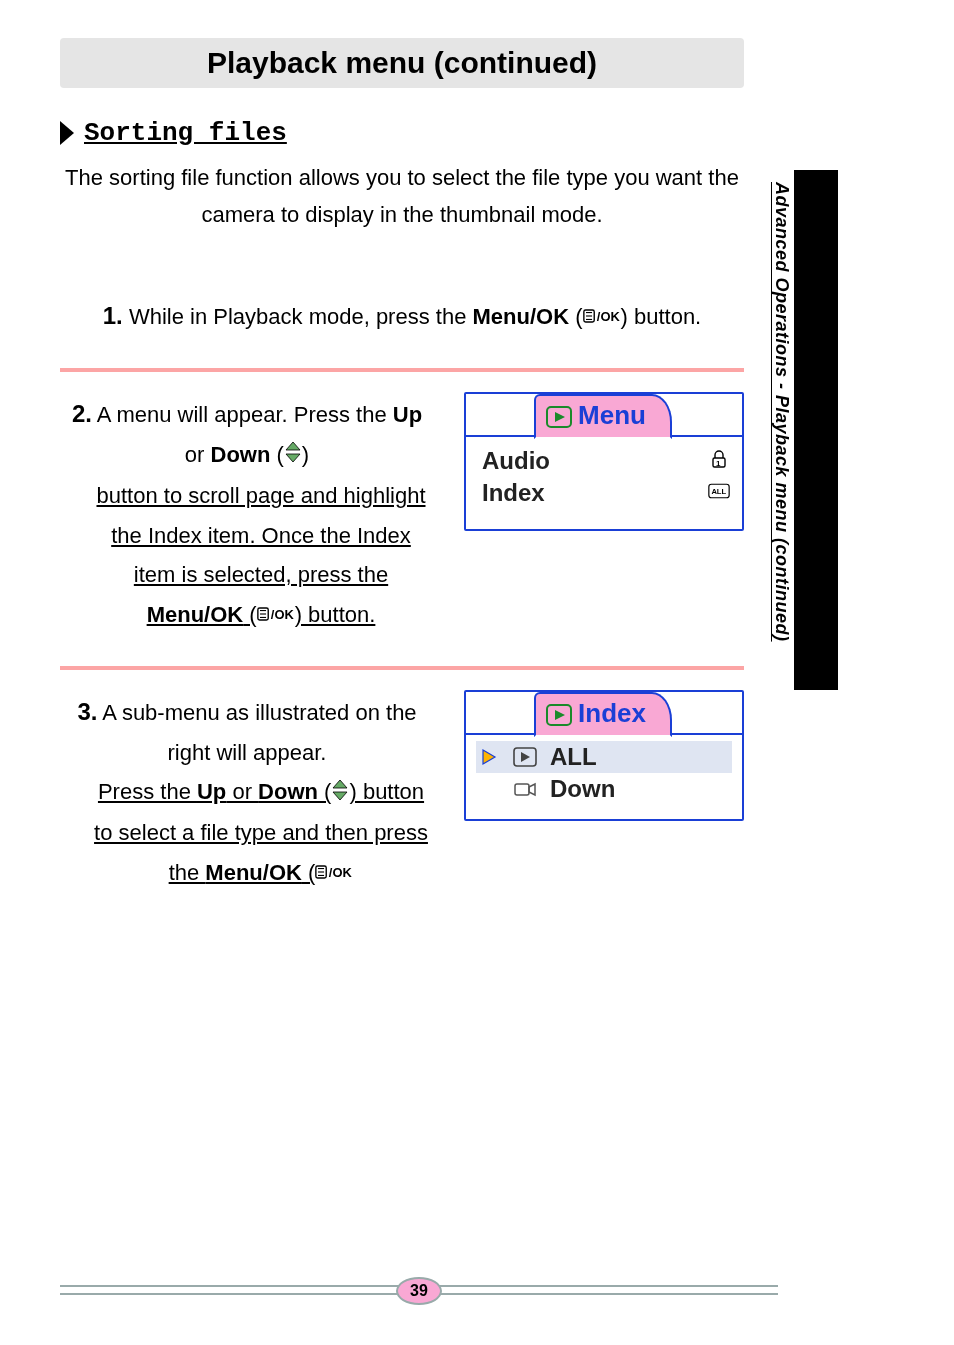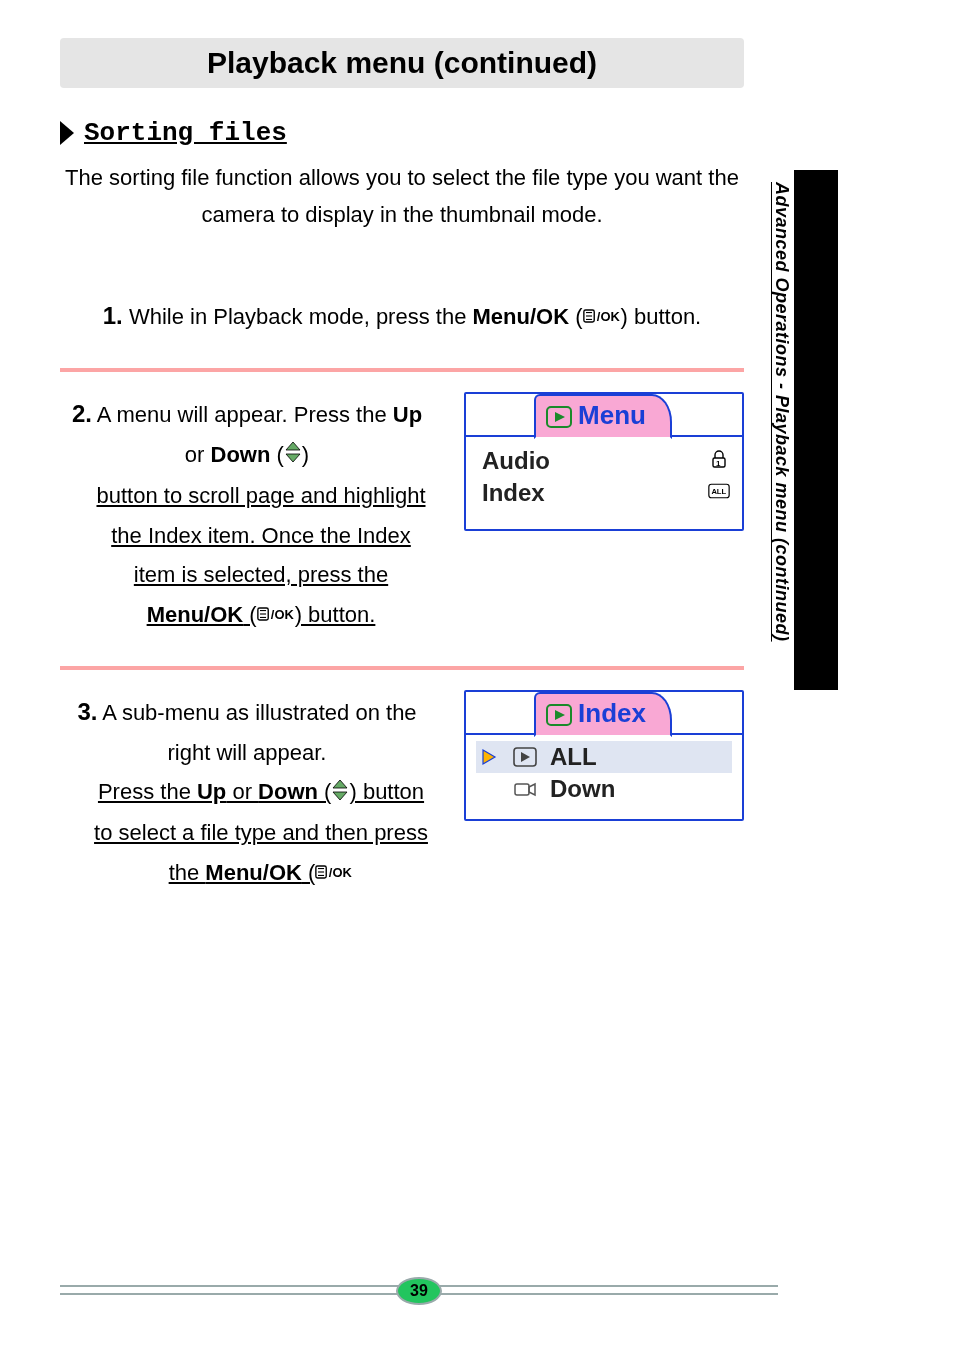--- a/index.html
+++ b/index.html
@@ -32,21 +32,21 @@
   .index-body { border-top: 2px solid #1a3fd6; margin-top:-2px; padding: 6px 10px 14px 10px; font-size:24px; font-weight:bold; color:#222;}
   .idx-row { display:flex; align-items:center; gap:12px; padding:2px 4px;}
   .idx-row.sel { background:#dfe5f2; }
   .idx-arrow { width: 20px; display:flex; justify-content:center;}
   .idx-arrow svg { width:18px; height:18px;}
   .idx-ico { width:26px; display:flex; justify-content:center; }
   .idx-ico svg { width:24px; height:20px;}
   .side-tab { position:absolute; right: 0; top: 170px; width: 44px; height: 520px; background:#000; }
   .side-tab-label { position:absolute; right: 46px; top: 182px; writing-mode: vertical-rl; font-size: 18px; font-weight:bold; font-style: italic; text-decoration: underline; letter-spacing: 0.5px;}
   .footer { position:absolute; bottom: 50px; left: 60px; right: 60px; border-top: 2px solid #9aa; border-bottom: 2px solid #9aa; height: 10px;}
-  .page-num { position:absolute; bottom: 40px; left: 50%; transform: translateX(-50%); background:#22c55e; border:2px solid #9aa; border-radius: 50%/50%; width: 46px; height: 28px; display:flex; align-items:center; justify-content:center; font-size:16px; font-weight:bold;}
+  .page-num { position:absolute; bottom: 40px; left: 50%; transform: translateX(-50%); background:#f9a8d4; border:2px solid #9aa; border-radius: 50%/50%; width: 46px; height: 28px; display:flex; align-items:center; justify-content:center; font-size:16px; font-weight:bold;}
   b { font-weight:bold; }
 </style>
 </head>
 <body>
 
 <div class="page">
   <div class="header-bar">
     <h1>Playback menu (continued)</h1>
   </div>
 

